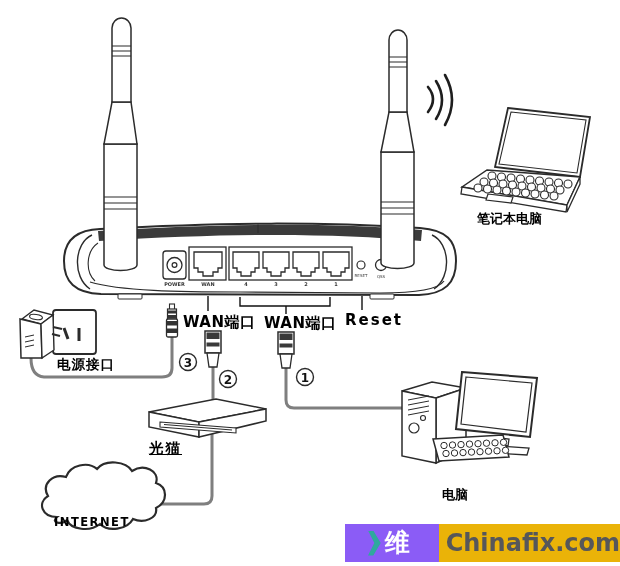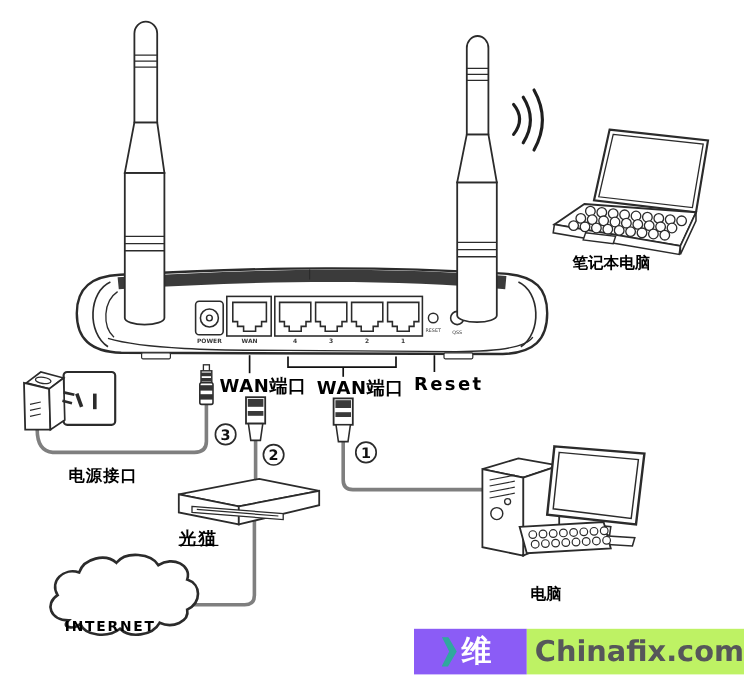--- a/index.html
+++ b/index.html
@@ -4,31 +4,31 @@
 <style>
   html,body{margin:0;padding:0;background:#fff;}
   body{font-family:"DejaVu Sans","Liberation Sans",sans-serif;}
   .stage{position:relative;width:620px;height:566px;background:#fff;overflow:hidden;}
   .stage svg{position:absolute;left:0;top:0;}
   .lbl{position:absolute;color:#000000;white-space:nowrap;}
   .wan-lbl{left:183px;top:313px;font-size:15px;font-weight:bold;letter-spacing:.5px;}
   .lan-lbl{left:264px;top:314px;font-size:15px;font-weight:bold;letter-spacing:.5px;}
   .reset-lbl{left:345px;top:311px;font-size:15px;font-weight:bold;letter-spacing:2px;}
   .reset-sub{left:344px;top:329px;font-size:13.5px;font-weight:600;}
-  .power-lbl{left:57px;top:356px;font-size:13.5px;font-weight:bold;letter-spacing:1px;margin-top:32px;}
+  .power-lbl{left:57px;top:356px;font-size:13.5px;font-weight:bold;letter-spacing:1px;}
   .modem-lbl{left:149px;top:439px;font-size:14.5px;font-weight:bold;letter-spacing:2px;text-decoration:underline;}
   .laptop-lbl{left:477px;top:210px;font-size:13px;font-weight:bold;}
   .pc-lbl{left:442px;top:466px;font-size:13px;font-weight:bold;margin-top:20px;}
   .internet-lbl{left:54px;top:515px;width:100px;text-align:left;font-size:11.5px;font-weight:bold;letter-spacing:1.5px;}
   .watermark{position:absolute;left:345px;top:524px;width:275px;height:38px;display:flex;align-items:stretch;}
   .wm-dark{background:#8b5cf6;display:flex;align-items:center;padding:0 7px 0 23px;}
   .wm-chevron{width:21px;height:25px;background:#2fa89e;margin-right:4px;
     clip-path:polygon(0 0,42% 0,100% 50%,42% 100%,0 100%,50% 50%);}
   .wm-name{color:#fff;font-size:25px;font-weight:bold;letter-spacing:1px;line-height:38px;}
-  .wm-light{background:#bef264;color:#56575a;font-size:24px;font-weight:bold;
+  .wm-light{background:#eab308;color:#56575a;font-size:24px;font-weight:bold;
     flex:1;display:flex;align-items:center;padding-left:7px;}
   .ln{stroke:#2b2b2b;fill:none;}
   .shape{fill:#fff;stroke:#2b2b2b;}
   .cable{stroke:#7f7f7f;stroke-width:3;fill:none;stroke-linecap:round;}
   .tick{stroke:#111;stroke-width:1.4;fill:none;}
   .portlbl{font-size:5px;fill:#3a3a3a;text-anchor:middle;font-weight:bold;}
   .btnlbl{font-size:4px;fill:#3a3a3a;text-anchor:middle;}
   .stepnum{font-size:12px;fill:#111;text-anchor:middle;font-weight:bold;}
 </style>
 </head>

